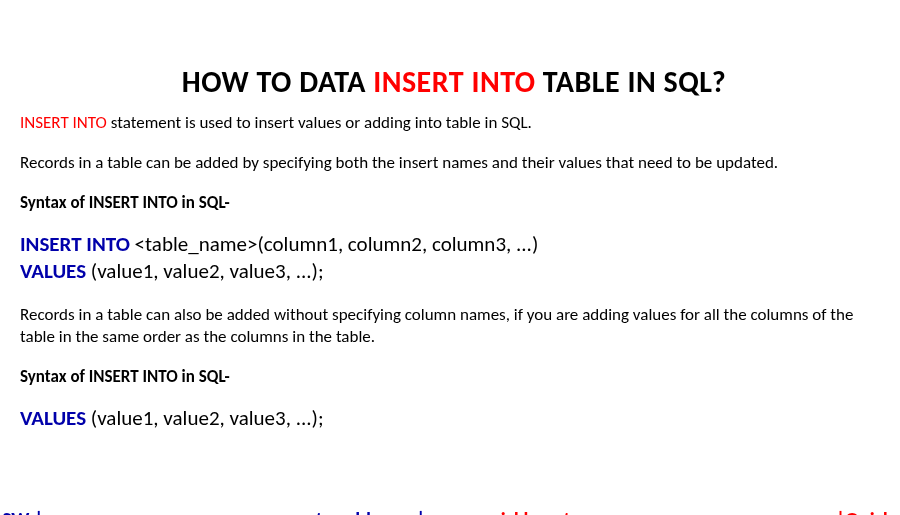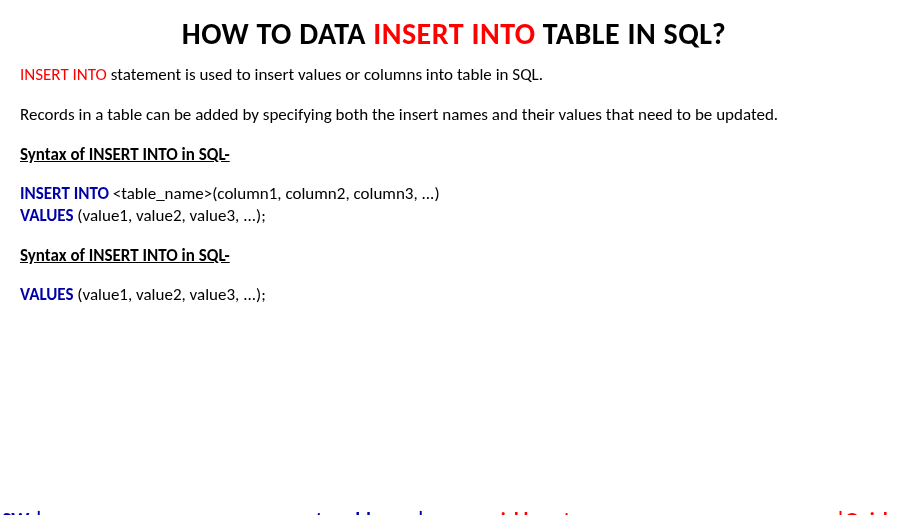--- a/index.html
+++ b/index.html
@@ -6,43 +6,43 @@
     body {
       width: 900px;
       height: 515px;
       font-family: Calibri, Arial, sans-serif;
       background: #fff;
       color: #000;
       overflow: hidden;
     }
     .container {
       padding: 15px 12px 0 20px;
+      margin-top: 48px;
     }
     .title {
       font-size: 30px;
       font-weight: 900;
       text-align: center;
       margin-bottom: 12px;
       letter-spacing: 0.5px;
     }
     .title .red { color: #ff0000; }
     .body-text {
       font-size: 17px;
       line-height: 1.3;
       margin-bottom: 18px;
     }
     .body-text .red-kw { color: #ff0000; }
     .syntax-heading {
       font-size: 17px;
       font-weight: 700;
       margin-bottom: 18px;
-      text-decoration: underline;
     }
     .code-line {
-      font-size: 17px;
+      font-size: 21px;
       line-height: 1.3;
     }
     .code-block {
       margin-bottom: 18px;
     }
     .blue-kw { color: #0000aa; font-weight: 700; }
     .footer {
       position: absolute;
       bottom: 8px;
       left: 0;
@@ -69,36 +69,37 @@
   </style>
 </head>
 <body>
 
 <div class="container">
   <h1 class="title">
     <span>HOW TO DATA </span><span class="red">INSERT INTO</span><span> TABLE IN SQL?</span>
   </h1>
 
   <p class="body-text">
-    <span class="red-kw">INSERT INTO</span><span> statement is used to insert values or columns into table in SQL.</span>
+    <span class="red-kw">INSERT INTO</span><span> statement is used to insert values or adding into table in SQL.</span>
   </p>
 
   <p class="body-text">Records in a table can be added by specifying both the insert names and their values that need to be updated.</p>
 
   <p class="syntax-heading">Syntax of INSERT INTO in SQL-</p>
 
   <div class="code-block">
     <div class="code-line">
       <span class="blue-kw">INSERT INTO</span><span> &lt;table_name&gt;(column1, column2, column3, ...)</span>
     </div>
     <div class="code-line">
       <span class="blue-kw">VALUES</span><span> (value1, value2, value3, ...);</span>
     </div>
   </div>
 
+  <p class="body-text">Records in a table can also be added without specifying column names, if you are adding values for all the columns of the table in the same order as the columns in the table.</p>
 
   <p class="syntax-heading">Syntax of INSERT INTO in SQL-</p>
 
   <div class="code-block">
     <div class="code-line">
       <span class="blue-kw">VALUES</span><span> (value1, value2, value3, ...);</span>
     </div>
   </div>
 </div>
 

